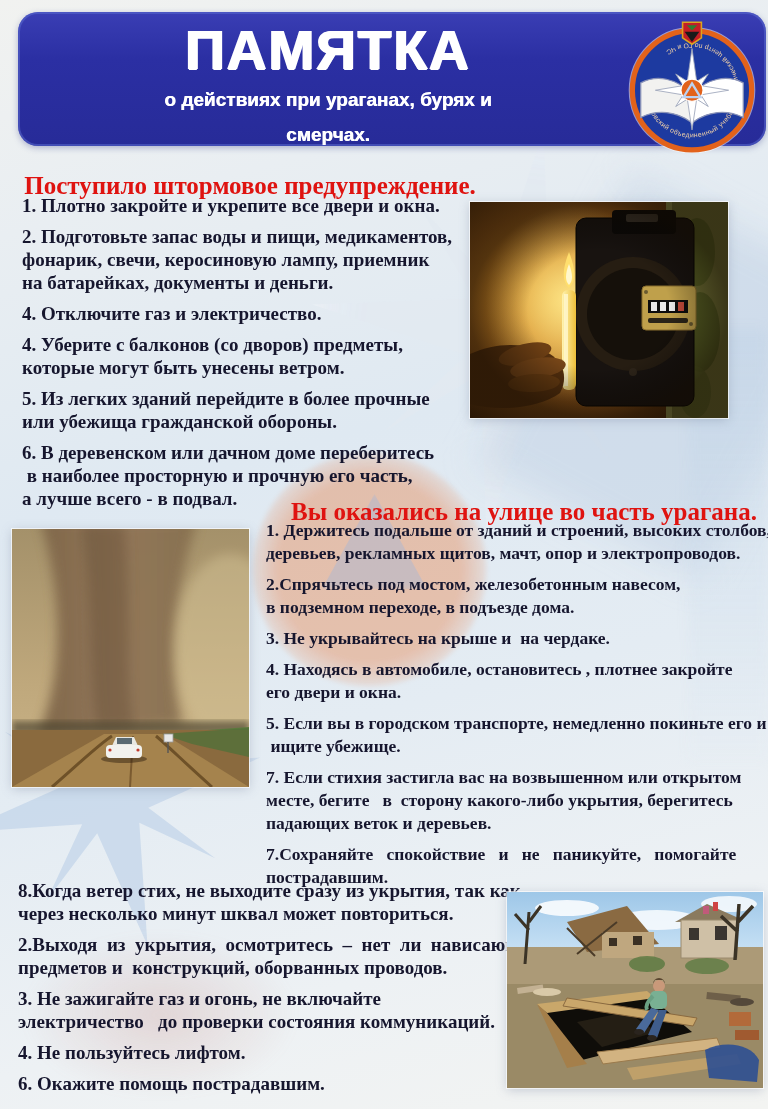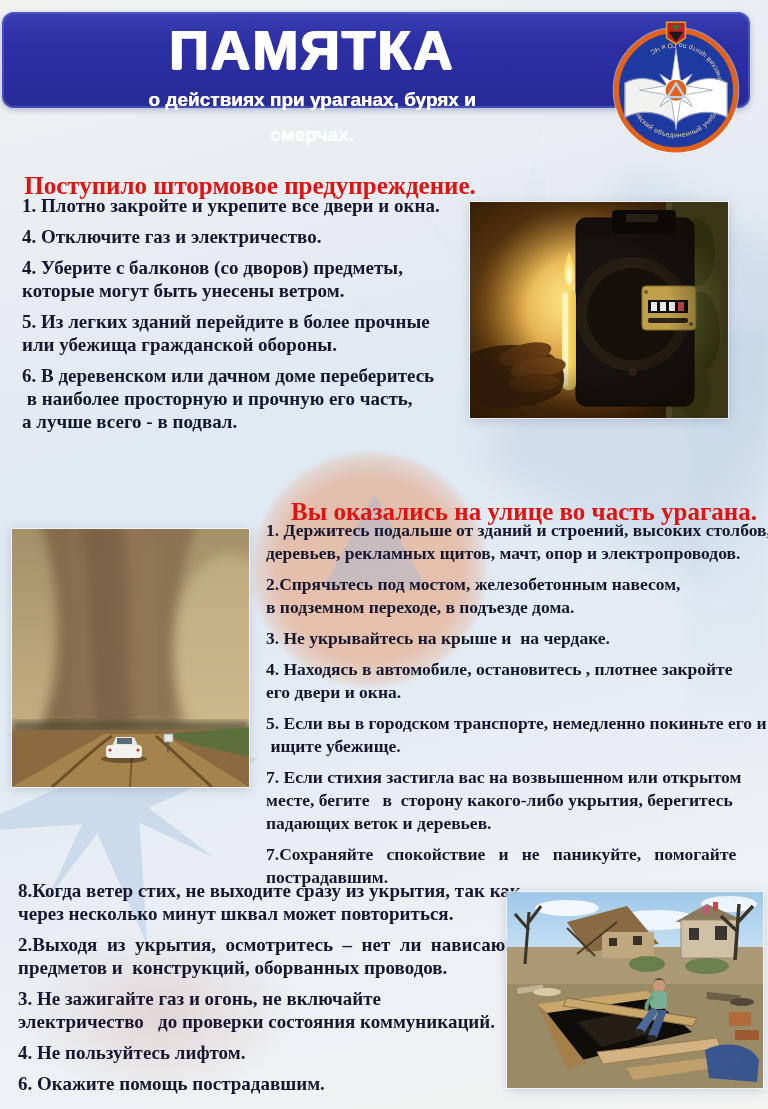--- a/index.html
+++ b/index.html
@@ -19,23 +19,23 @@
   #wm-tri { left:322px; top:494px; width:105px; height:95px; clip-path:polygon(50% 0,100% 100%,0 100%);
               background:rgba(150,180,225,.35); filter:blur(3px); }
   #wm-star2 { left:-45px; top:640px; width:310px; height:310px; background:rgba(205,220,238,.55);
               filter: drop-shadow(0 0 16px rgba(160,185,215,.7)); transform:rotate(-14deg); }
   #wm-red { left:20px; top:930px; width:280px; height:170px;
               background: radial-gradient(ellipse, rgba(190,120,110,.22), transparent 70%); filter:blur(4px); }
   #wm-band { right:0; top:330px; width:80px; height:430px;
               background: linear-gradient(180deg, rgba(190,210,230,.4), rgba(225,235,245,.15)); filter:blur(6px); }
 
   .header {
-    position:absolute; left:2px; top:12px; width:748px; height:96px;
+    position:absolute; left:18px; top:12px; width:748px; height:134px;
     background: linear-gradient(180deg,#3a3eb4 0%, #2b2fa3 35%, #272b98 100%);
-    border-radius:12px; box-shadow: inset 0 0 0 2px rgba(90,105,205,.55), 0 2px 6px rgba(60,70,140,.35);
+    border-radius:20px; box-shadow: inset 0 0 0 2px rgba(90,105,205,.55), 0 2px 6px rgba(60,70,140,.35);
   }
   .titles { position:absolute; left:10px; top:8px; width:600px; text-align:center; color:#fff;
             font-family:"Liberation Sans", sans-serif; }
   .main-title { font-size:55px; line-height:60px; font-weight:bold; letter-spacing:2px;
             text-shadow: 1px 0 0 #fff, -1px 0 0 #fff, 0 1px 0 #fff; }
   .sub-title { margin-top:2px; font-size:19px; line-height:35px; font-weight:bold; white-space:pre;
             text-shadow: .5px 0 0 #fff; }
   .emblem { position:absolute; right:6px; top:5px; width:136px; height:136px; }
 
   .sec-heading { position:absolute; margin:16px; color:#df1310; font-weight:bold; font-size:25px;
@@ -101,20 +101,23 @@
         <path d="M56,5 L74,5 L74,20 L65,26 L56,20 Z" fill="#c41e25" stroke="#d9a520" stroke-width="1.5"></path>
         <path d="M58,14 L72,14 L65,24 Z" fill="#1a1a1a"></path>
         <path d="M60,8 L70,8 L65,13 Z" fill="#2e7d32"></path>
       </g>
     </svg>
   </header>
 
   <h2 class="sec-heading" id="h1">Поступило штормовое предупреждение.</h2>
   <div class="list" id="l1">
     <p>1. Плотно закройте и укрепите все двери и окна.</p>
+    <p>2. Подготовьте запас воды и пищи, медикаментов,
+фонарик, свечи, керосиновую лампу, приемник
+на батарейках, документы и деньги.</p>
     <p>4. Отключите газ и электричество.</p>
     <p>4. Уберите с балконов (со дворов) предметы,
 которые могут быть унесены ветром.</p>
     <p>5. Из легких зданий перейдите в более прочные
 или убежища гражданской обороны.</p>
     <p>6. В деревенском или дачном доме переберитесь
  в наиболее просторную и прочную его часть,
 а лучше всего - в подвал.</p>
   </div>
 

